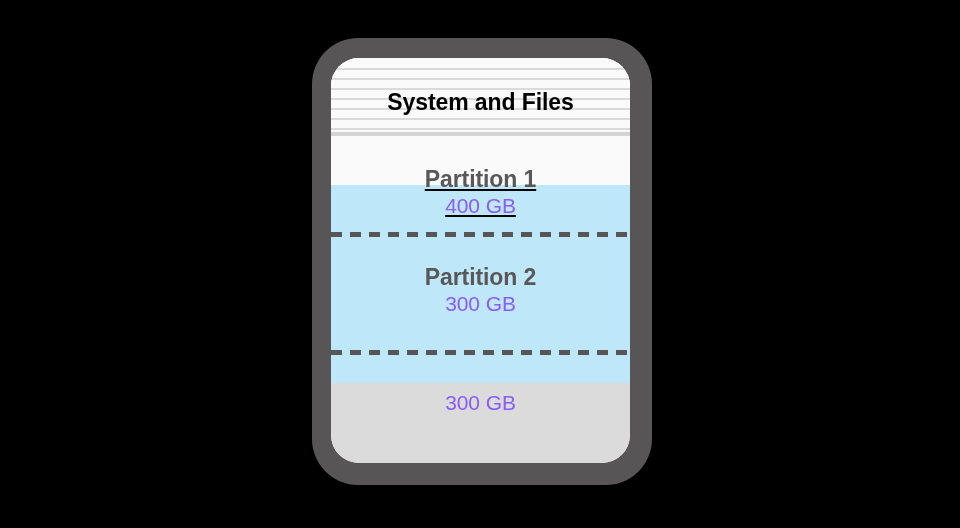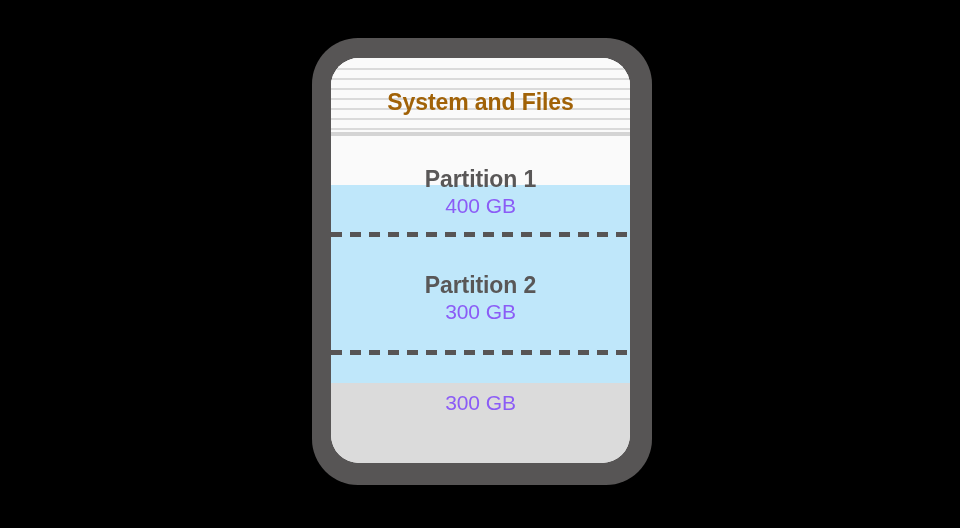--- a/index.html
+++ b/index.html
@@ -60,21 +60,21 @@
     background-position: 0 2px;
   }
   .header-title {
     position: absolute;
     left: 0;
     top: 31px;
     width: 299px;
     text-align: center;
     font-size: 23px;
     font-weight: bold;
-    color: #a16207;
+    color: #000000;
     letter-spacing: -0.1px;
     line-height: 26px;
   }
   .header-rule {
     position: absolute;
     left: 0;
     top: 74px;
     width: 299px;
     height: 4px;
     background: #d4d4d4;
@@ -137,22 +137,22 @@
     line-height: 27px;
     letter-spacing: -0.1px;
   }
   .partition-size {
     font-size: 21px;
     font-weight: normal;
     color: #8b5cf6;
     line-height: 25px;
     letter-spacing: -0.1px;
   }
-  #label-partition-1 { top: 108px; }
-  #label-partition-2 { top: 214px; }
+  #label-partition-1 { top: 108px; text-decoration: underline; }
+  #label-partition-2 { top: 206px; }
   #label-undefined   { top: 332px; }
 </style>
 </head>
 <body>
 
 <div id="drive-shell"></div>
 
 <div id="drive-content">
 
   <div class="header-band"></div>

